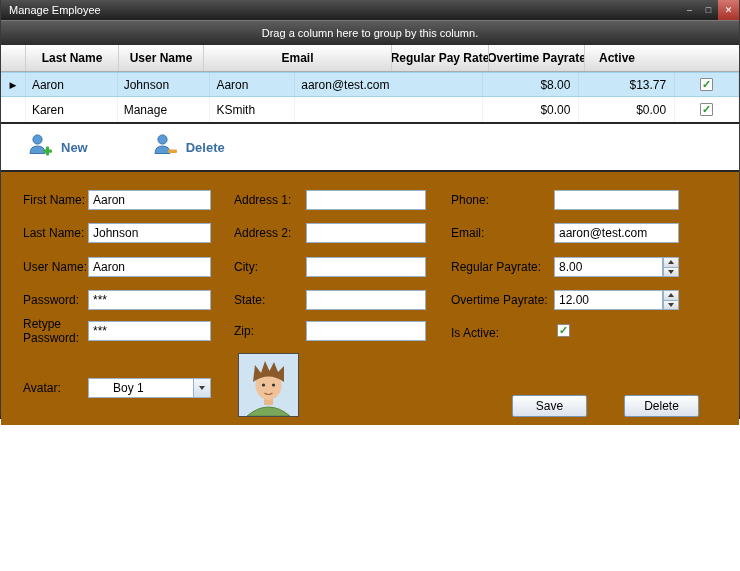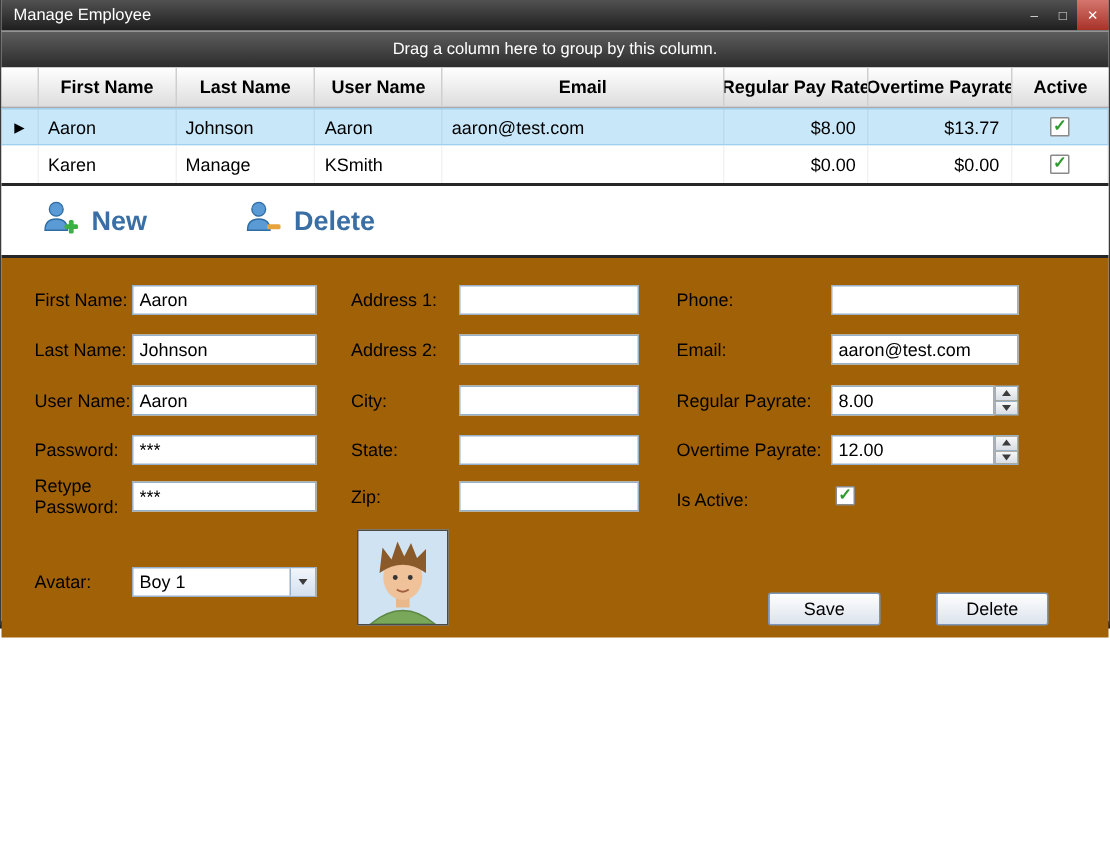--- a/index.html
+++ b/index.html
@@ -84,21 +84,21 @@
   
   .toolbar {
     flex:0 0 50px; height:50px;
     background:#ffffff;
     border-top:2px solid #262626; border-bottom:2px solid #262626;
     display:flex; align-items:center;
     padding-left:26px;
   }
   .tool-btn { display:flex; align-items:center; gap:8px; cursor:pointer; }
   .tool-btn + .tool-btn { margin-left:64px; }
-  .tool-label { color:#3a6fa5; font-weight:bold; font-size:18px; }
+  .tool-label { color:#3a6fa5; font-weight:bold; font-size:13px; }
 
   
   .form {
     flex:0 0 253px; position:relative;
     background:#a16207; font-size:12px; color:#000;
   }
   .flabel { position:absolute; line-height:14px; }
   .finput {
     position:absolute; height:20px;
     border:1px solid #98b1ca; background:#ffffff;
@@ -151,21 +151,20 @@
       <span class="win-btn">–</span>
       <span class="win-btn">□</span>
       <span class="win-btn close">✕</span>
     </div>
   </div>
 
   <div class="groupbar">Drag a column here to group by this column.</div>
 
   <div class="grid-header">
     <div class="hcell c-ind"></div>
-    <div class="hcell c-fn">First Name</div>
     <div class="hcell c-ln">Last Name</div>
     <div class="hcell c-un">User Name</div>
     <div class="hcell c-em">Email</div>
     <div class="hcell c-rp">Regular Pay Rate</div>
     <div class="hcell c-op">Overtime Payrate</div>
     <div class="hcell c-ac">Active</div>
   </div>
 
   <div class="grid-row selected">
     <div class="rcell center c-ind">
@@ -232,21 +231,21 @@
     <span class="flabel" style="left:22px; top:88px;">User Name:</span>
     <input class="finput" style="left: 87px; top: 85px; width: 123px;" value="Aaron">
 
     <span class="flabel" style="left:22px; top:121px;">Password:</span>
     <input class="finput" style="left: 87px; top: 118px; width: 123px;" value="***">
 
     <span class="flabel" style="left:22px; top:145px; width:58px;">Retype Password:</span>
     <input class="finput" style="left: 87px; top: 149px; width: 123px;" value="***">
 
     <span class="flabel" style="left:22px; top:209px;">Avatar:</span>
-    <div class="combo" style="left:87px; top:206px;">
+    <div class="combo" style="left:87px; top:206px;padding-left:20px;">
       <span class="combo-text">Boy 1</span>
       <span class="combo-btn">
           <span class="tri-down"></span>
         </span>
     </div>
 
     <span class="flabel" style="left:233px; top:21px;">Address 1:</span>
     <input class="finput" style="left: 305px; top: 18px; width: 120px;" value="">
 
     <span class="flabel" style="left:233px; top:54px;">Address 2:</span>

